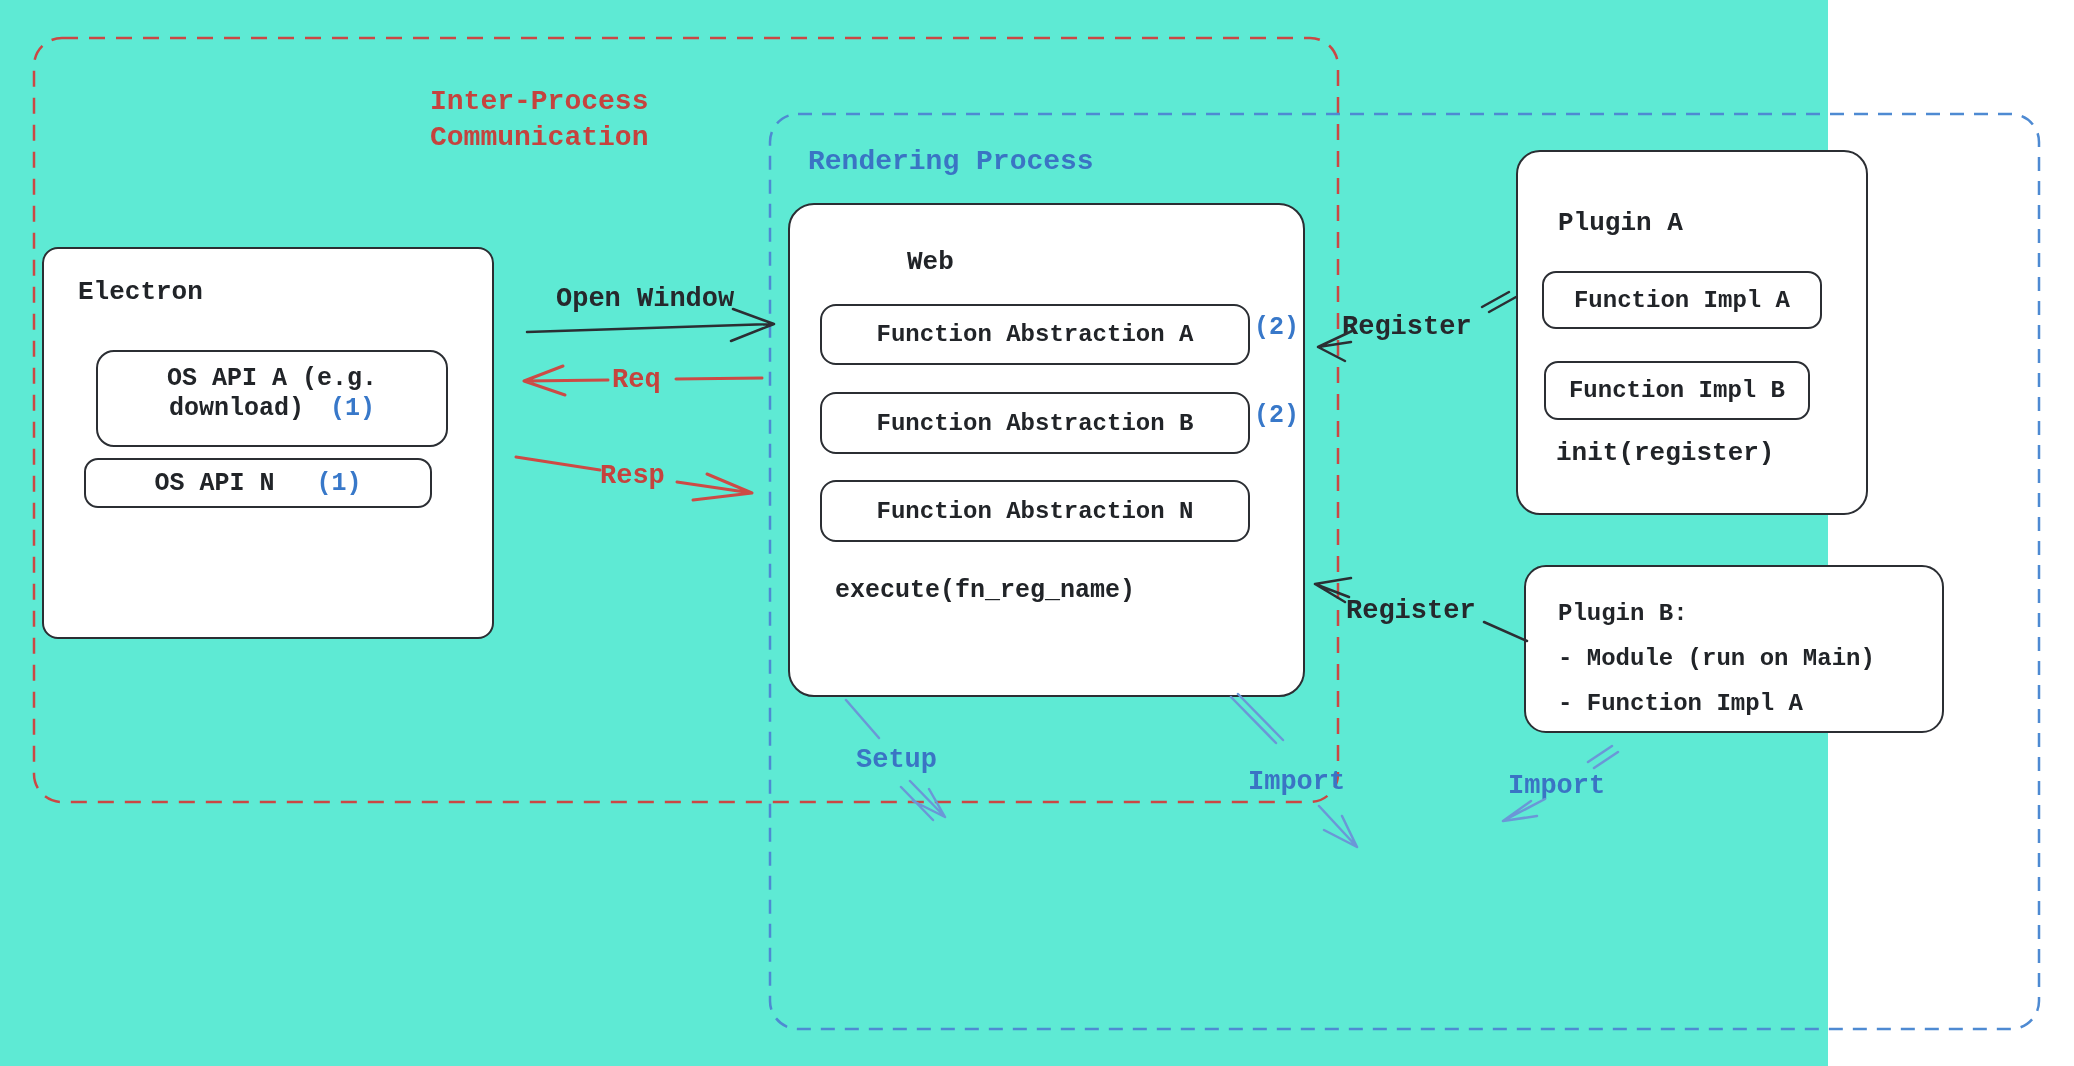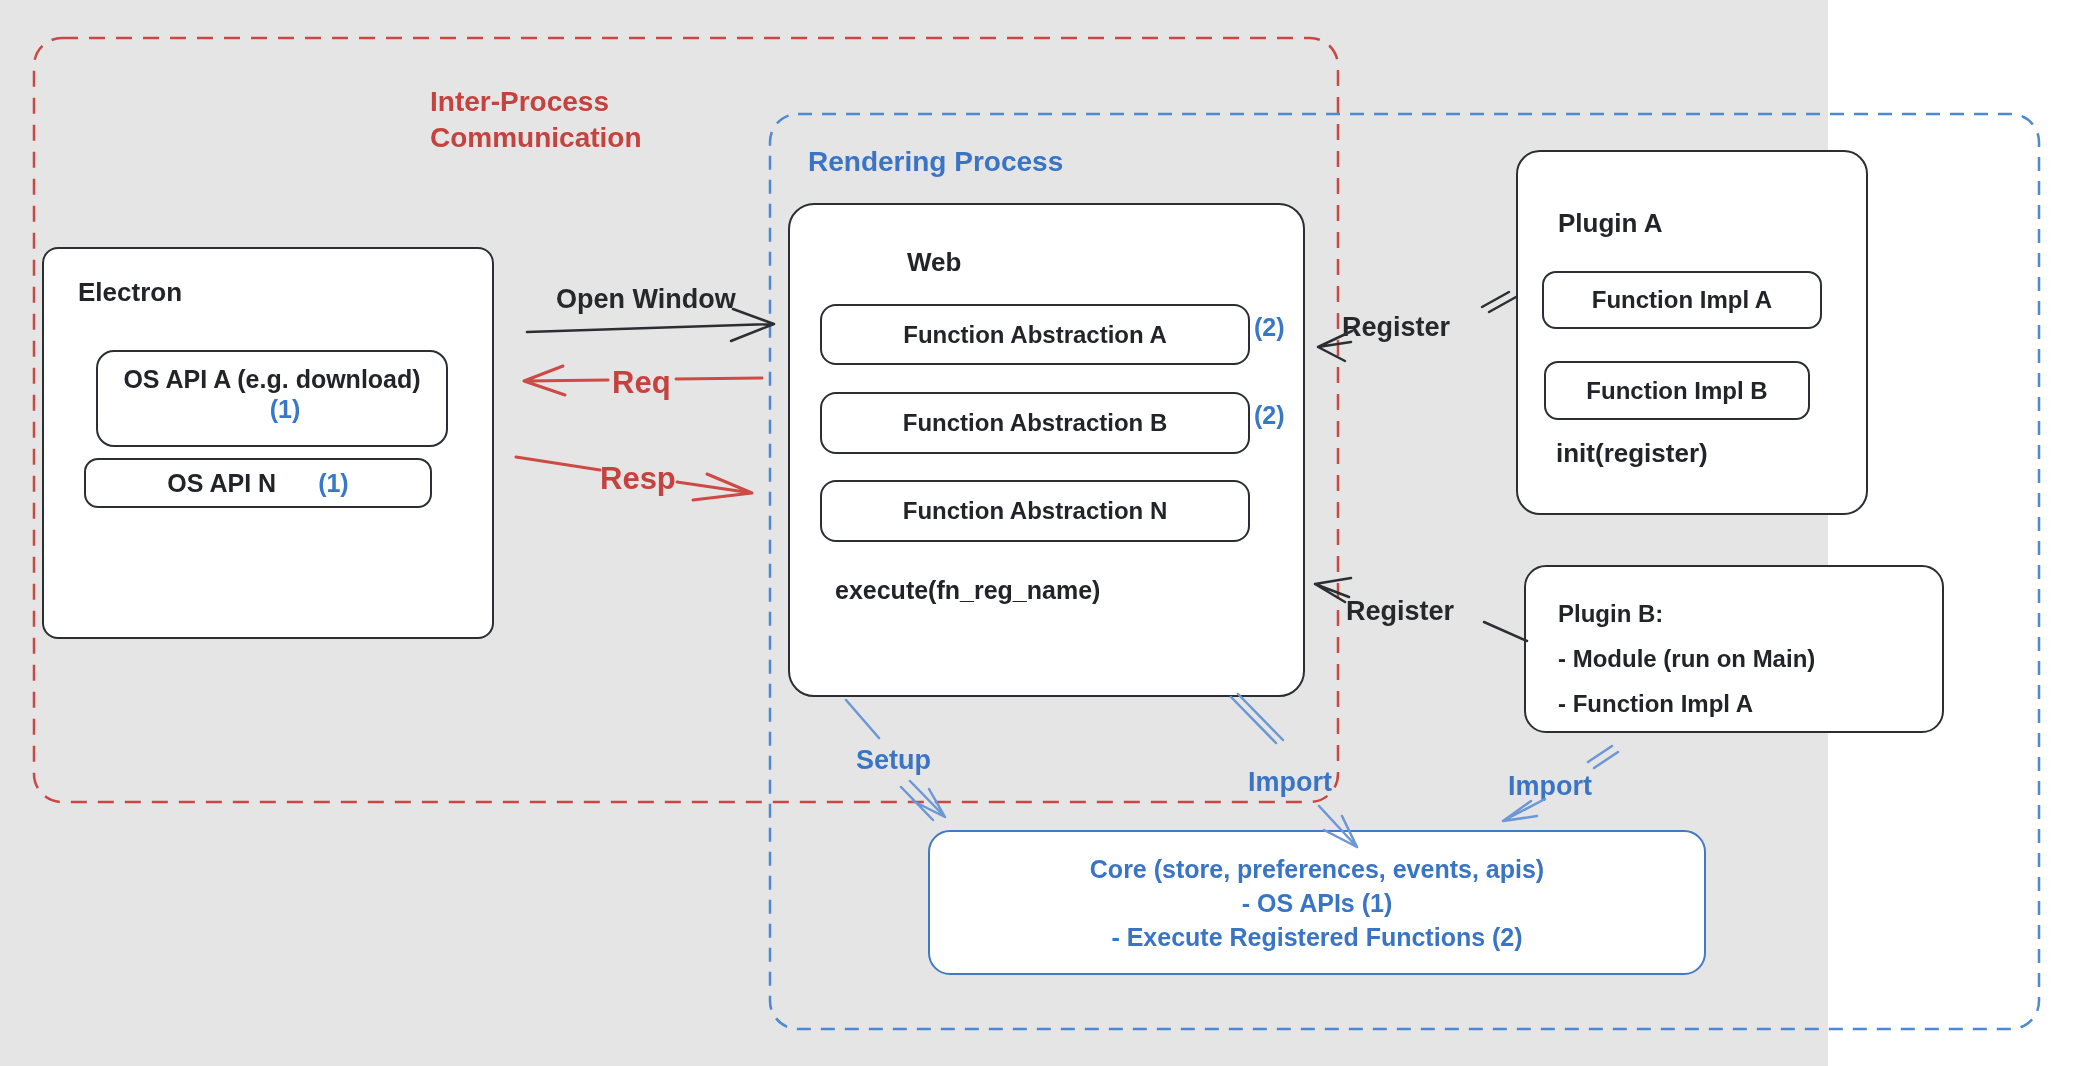--- a/index.html
+++ b/index.html
@@ -1,20 +1,20 @@
 <!DOCTYPE html>
 <html><head>
 <meta charset="utf-8">
 <style>
   html, body { margin: 0; padding: 0; background: #ffffff; overflow: hidden; }
   #canvas {
     position: relative;
     width: 1828px; height: 1066px;
-    background: #e5e5e5;
-    font-family: Liberation Sans, sans-serif;
+    background: #5eead4;
+    font-family: Liberation Mono, monospace;
     font-weight: bold;
     color: #26282c;
   }
   svg.layer { position: absolute; left: 0; top: 0; width: 2074px; height: 1066px; }
   #dash-layer { z-index: 0; }
   #arrow-layer { z-index: 3; pointer-events: none; }
 
   .box {
     position: absolute;
     background: #ffffff;
@@ -39,21 +39,21 @@
     border-radius: 16px;
     box-sizing: border-box;
     font-size: 24px;
     color: #212428;
   }
   .flex-center { display: flex; align-items: center; justify-content: center; }
 
   .badge { color: #3878c9; }
 
   .arrow-label-black { font-size: 27px; color: #26282c; }
-  .arrow-label-red { font-size: 31px; color: #c5433e; }
+  .arrow-label-red { font-size: 27px; color: #c5433e; }
   .arrow-label-blue { font-size: 27px; color: #3a74c4; }
 
   .code-line { position: absolute; font-size: 25px; color: #212428; white-space: nowrap; }
 
   .plugin-b-line { font-size: 24px; line-height: 45px; color: #212428; white-space: nowrap; }
 
   .core-box {
     position: absolute;
     border: 2.5px solid #4079c5;
     border-radius: 22px;
@@ -118,25 +118,20 @@
     </div>
     <div class="code-line" style="left:38px; top:286px; font-size:26px;">init(register)</div>
   </div>
 
   <div class="box" style="left:1524px; top:565px; width:420px; height:168px; border-radius:22px; padding:24px 0 0 32px;">
     <div class="plugin-b-line">Plugin B:</div>
     <div class="plugin-b-line">- Module (run on Main)</div>
     <div class="plugin-b-line">- Function Impl A</div>
   </div>
 
-  <div class="core-box" style="left:928px; top:830px; width:778px; height:145px;">
-    <div>Core (store, preferences, events, apis)</div>
-    <div>- OS APIs (1)</div>
-    <div>- Execute Registered Functions (2)</div>
-  </div>
 
   <div class="lbl arrow-label-black" style="left:556px; top:284px;">Open Window</div>
   <div class="lbl arrow-label-red" style="left:612px; top:365px;">Req</div>
   <div class="lbl arrow-label-red" style="left:600px; top:461px;">Resp</div>
   <div class="lbl arrow-label-black" style="left:1342px; top:312px;">Register</div>
   <div class="lbl arrow-label-black" style="left:1346px; top:596px;">Register</div>
   <div class="lbl arrow-label-blue" style="left:856px; top:745px;">Setup</div>
   <div class="lbl arrow-label-blue" style="left:1248px; top:767px;">Import</div>
   <div class="lbl arrow-label-blue" style="left:1508px; top:771px;">Import</div>
 

